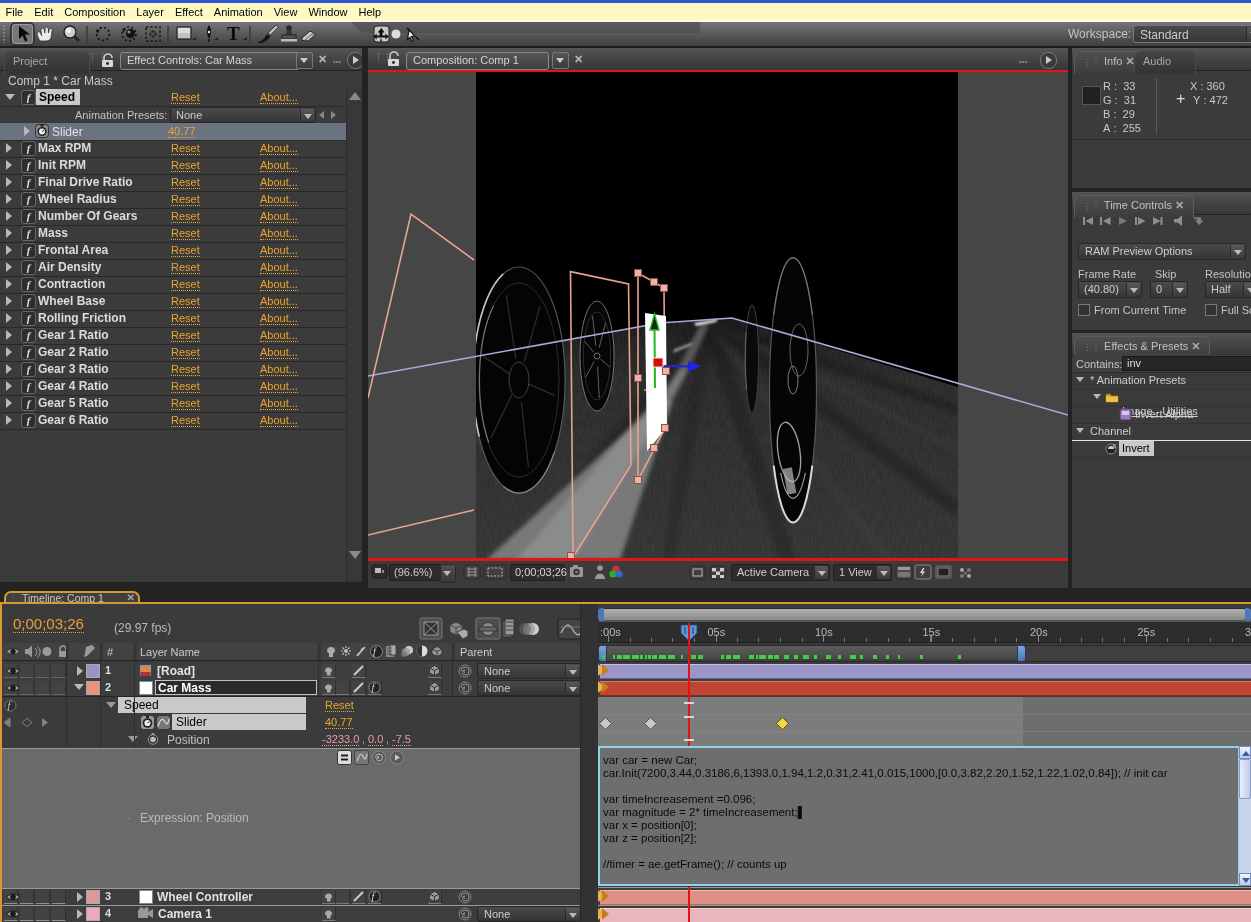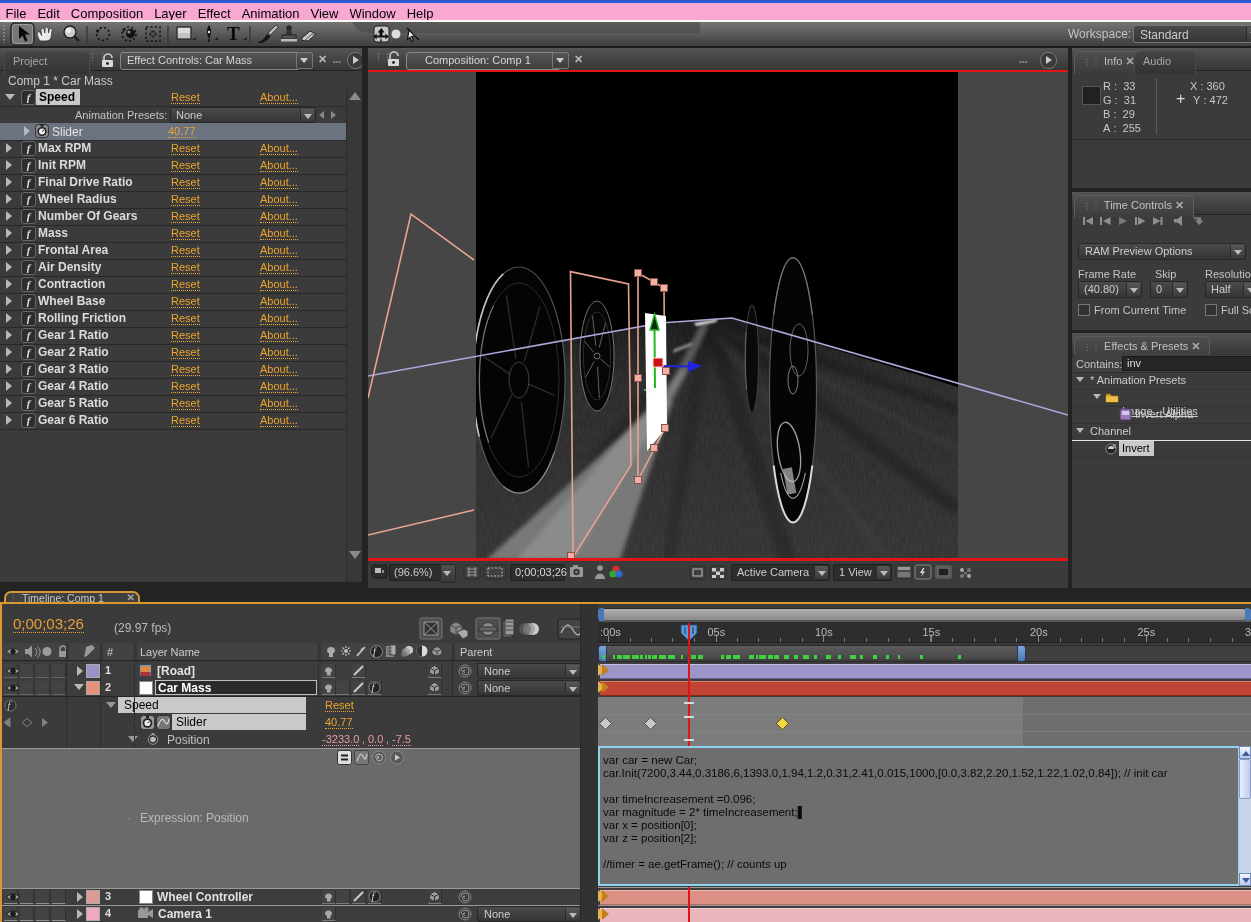--- a/index.html
+++ b/index.html
@@ -1,20 +1,20 @@
 <!DOCTYPE html>
 <html><head><meta charset="utf-8">
 <style>
 html,body{margin:0;padding:0;}
 body{width:1251px;height:922px;overflow:hidden;background:#222;font-family:"Liberation Sans",sans-serif;}
 .abs{position:absolute;}
 #root{position:relative;width:1251px;height:922px;background:#232323;font-size:11px;color:#c8c8c8;}
 
 #topblue{position:absolute;left:0;top:0;width:1251px;height:3px;background:#2b57d2;}
-#menubar{position:absolute;left:0;top:3px;width:1251px;height:17px;background:#f9a8d4;color:#000;font-size:13px;}
+#menubar{position:absolute;left:0;top:3px;width:1251px;height:17px;background:#fef9c3;color:#000;font-size:11px;}
 #menubar span{display:inline-block;padding:3px 5.5px 0 5.5px;}
 #menuwhite{position:absolute;left:0;top:20px;width:1251px;height:2px;background:#fafaf5;}
 
 #toolbar{position:absolute;left:0;top:22px;width:1251px;height:24px;background:linear-gradient(#757575,#6a6a6a 20%,#414141 95%);}
 #toolbaredge{position:absolute;left:0;top:46px;width:1251px;height:2px;background:#1d1d1d;}
 
 .panel{position:absolute;background:#3b3b3b;overflow:hidden;}
 .tabbar{position:absolute;left:0;top:0;width:100%;height:22px;background:linear-gradient(#555 0%,#474747 40%,#373737 100%);border-bottom:1px solid #232323;}
 .tab{position:absolute;top:3px;height:19px;background:linear-gradient(#4e4e4e,#3c3c3c);border:1px solid #5c5c5c;border-bottom:none;border-radius:6px 6px 0 0;color:#c0c0c0;padding:3px 8px 0 8px;font-size:11px;}
 .tab.inactive{background:linear-gradient(#444,#333);color:#a8a8a8;border-color:#4a4a4a;}
@@ -262,21 +262,21 @@
 </div>
 
 <div class="panel" style="left:368px;top:48px;width:700px;height:540px;">
 <div class="tabbar"></div>
 <div class="abs" style="left:6px;top:4px;color:#9a9a9a;font-size:9px;">⋮⋮</div>
 <svg class="abs" style="left:18px;top:3px" width="16" height="16">
         <path d="M4 8 v-3 a4 4 0 0 1 8 0" fill="none" stroke="#ccc" stroke-width="1.6"></path>
         <rect x="2" y="8" width="11" height="7" rx="1" fill="#d8d8d8"></rect>
         <circle cx="7.5" cy="11.5" r="1.4" fill="#222"></circle>
       </svg>
-<div class="abs" style="left:38px;top:4px;width:135px;height:15px;background:linear-gradient(#565656,#3f3f3f);border:1px solid #8a8a8a;border-radius:3px;color:#d5d5d5;padding-left:18px;padding-top:1px;">Composition: Comp 1</div>
+<div class="abs" style="left:38px;top:4px;width:135px;height:15px;background:linear-gradient(#565656,#3f3f3f);border:1px solid #8a8a8a;border-radius:3px;color:#d5d5d5;padding-left:6px;padding-top:1px;">Composition: Comp 1</div>
 <div class="abs" style="left:184px;top:4px;width:15px;height:15px;background:linear-gradient(#565656,#3a3a3a);border:1px solid #777;border-radius:2px;">
         <div style="margin:5px 0 0 3px;width:0;height:0;border-left:4px solid transparent;border-right:4px solid transparent;border-top:5px solid #ccc;"></div>
       </div>
 <div class="abs" style="left:206px;top:5px;color:#bbb;font-weight:bold;font-size:11px;">✕</div>
 <div class="abs" style="left:651px;top:9px;color:#888;font-size:8px;">•••</div>
 <div class="abs" style="left:672px;top:4px;width:15px;height:15px;border:1px solid #777;border-radius:8px;background:#3a3a3a;">
         <div style="margin:3px 0 0 5px;width:0;height:0;border-top:4px solid transparent;border-bottom:4px solid transparent;border-left:6px solid #ccc;"></div>
       </div>
 <svg class="abs" style="left:0;top:22px" width="700" height="490" viewBox="0 0 700 490">
         <defs>

